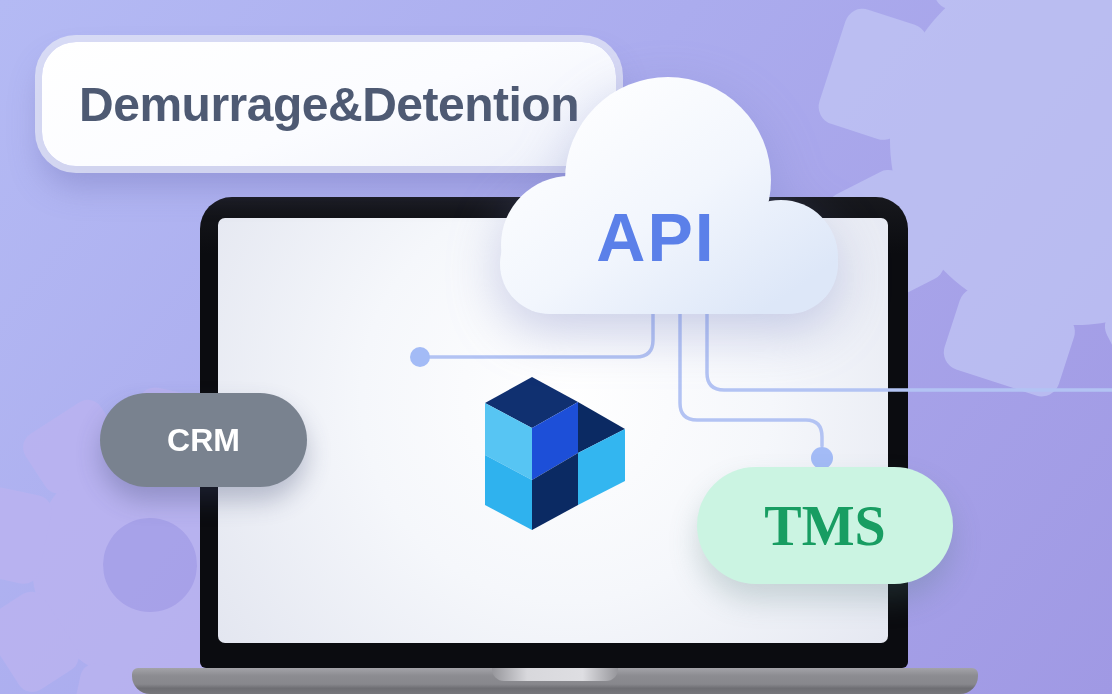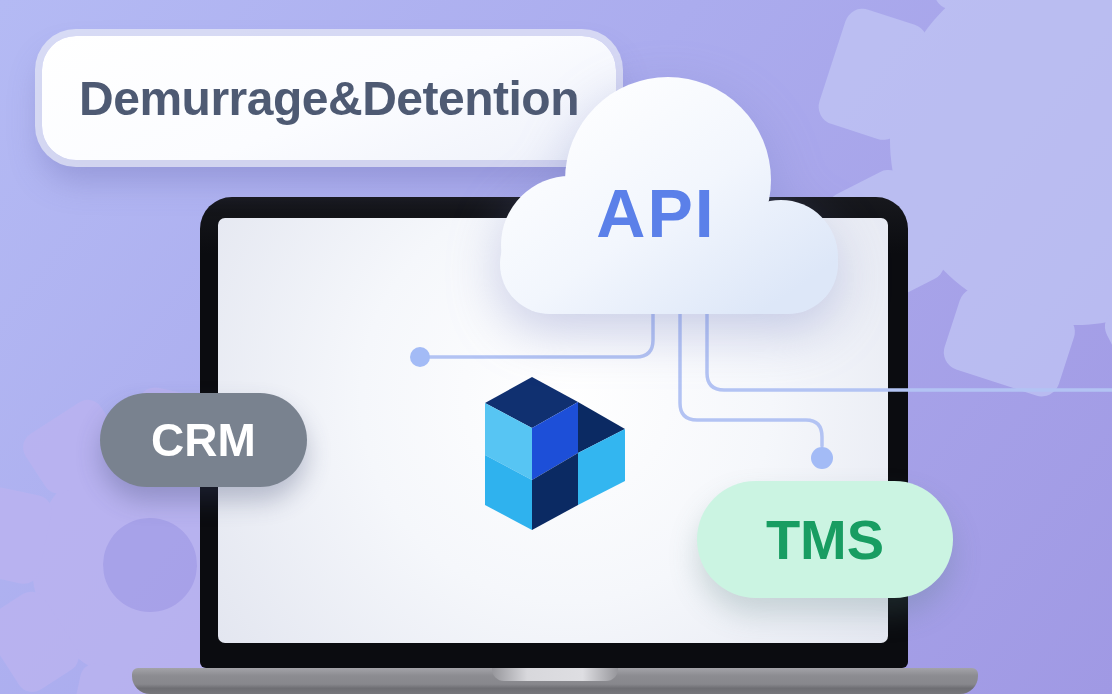--- a/index.html
+++ b/index.html
@@ -28,42 +28,43 @@
   }
   .laptop-notch{
     left:492px;top:668px;width:126px;height:13px;
     border-radius:0 0 12px 12px;
     background:linear-gradient(90deg,#96969b 0%,#d8d8dc 28%,#dedee2 72%,#96969b 100%);
   }
 
   
   .pill{display:flex;align-items:center;justify-content:center;font-weight:bold;}
   .badge-title{
-    left:42px;top:36px;width:574px;height:124px;border-radius:34px;
+    left:42px;top:42px;width:574px;height:124px;border-radius:34px;
     background:linear-gradient(160deg,#ffffff 0%,#fbfcff 55%,#eef1fa 100%);
     box-shadow:0 0 0 7px rgba(228,231,246,.75),0 20px 32px rgba(96,96,170,.35);
     color:#4e5a73;font-size:48px;letter-spacing:-.5px;
   }
   .badge-erp{
     left:168px;top:303px;width:230px;height:114px;border-radius:57px;
     background:#bdd0fb;color:#3e6cf0;font-size:54px;
     box-shadow:0 16px 26px rgba(90,100,180,.25);
   }
   .badge-crm{
     left:100px;top:393px;width:207px;height:94px;border-radius:47px;
-    background:#79828f;color:#ffffff;font-size:46px;
+    background:#79828f;color:#ffffff;font-size:32px;
     box-shadow:0 14px 24px rgba(60,70,110,.30);
   }
   .badge-tms{
-    left:697px;top:481px;width:256px;height:117px;border-radius:59px;
+    left:697px;top:467px;width:256px;height:117px;border-radius:59px;
     background:#cbf4e2;color:#189d62;font-size:56px;
     box-shadow:0 16px 28px rgba(80,120,120,.25);
+    font-family:Liberation Serif, serif;
   }
   .api-label{
-    left:556px;top:168px;width:200px;height:90px;line-height:90px;
+    left:556px;top:192px;width:200px;height:90px;line-height:90px;
     text-align:center;font-weight:bold;font-size:68px;color:#5b80e9;
     letter-spacing:2px;
   }
   .cloud-svg{filter:drop-shadow(0 18px 26px rgba(110,120,190,.35));}
 </style>
 </head>
 <body>
 
 <div class="stage">
 

